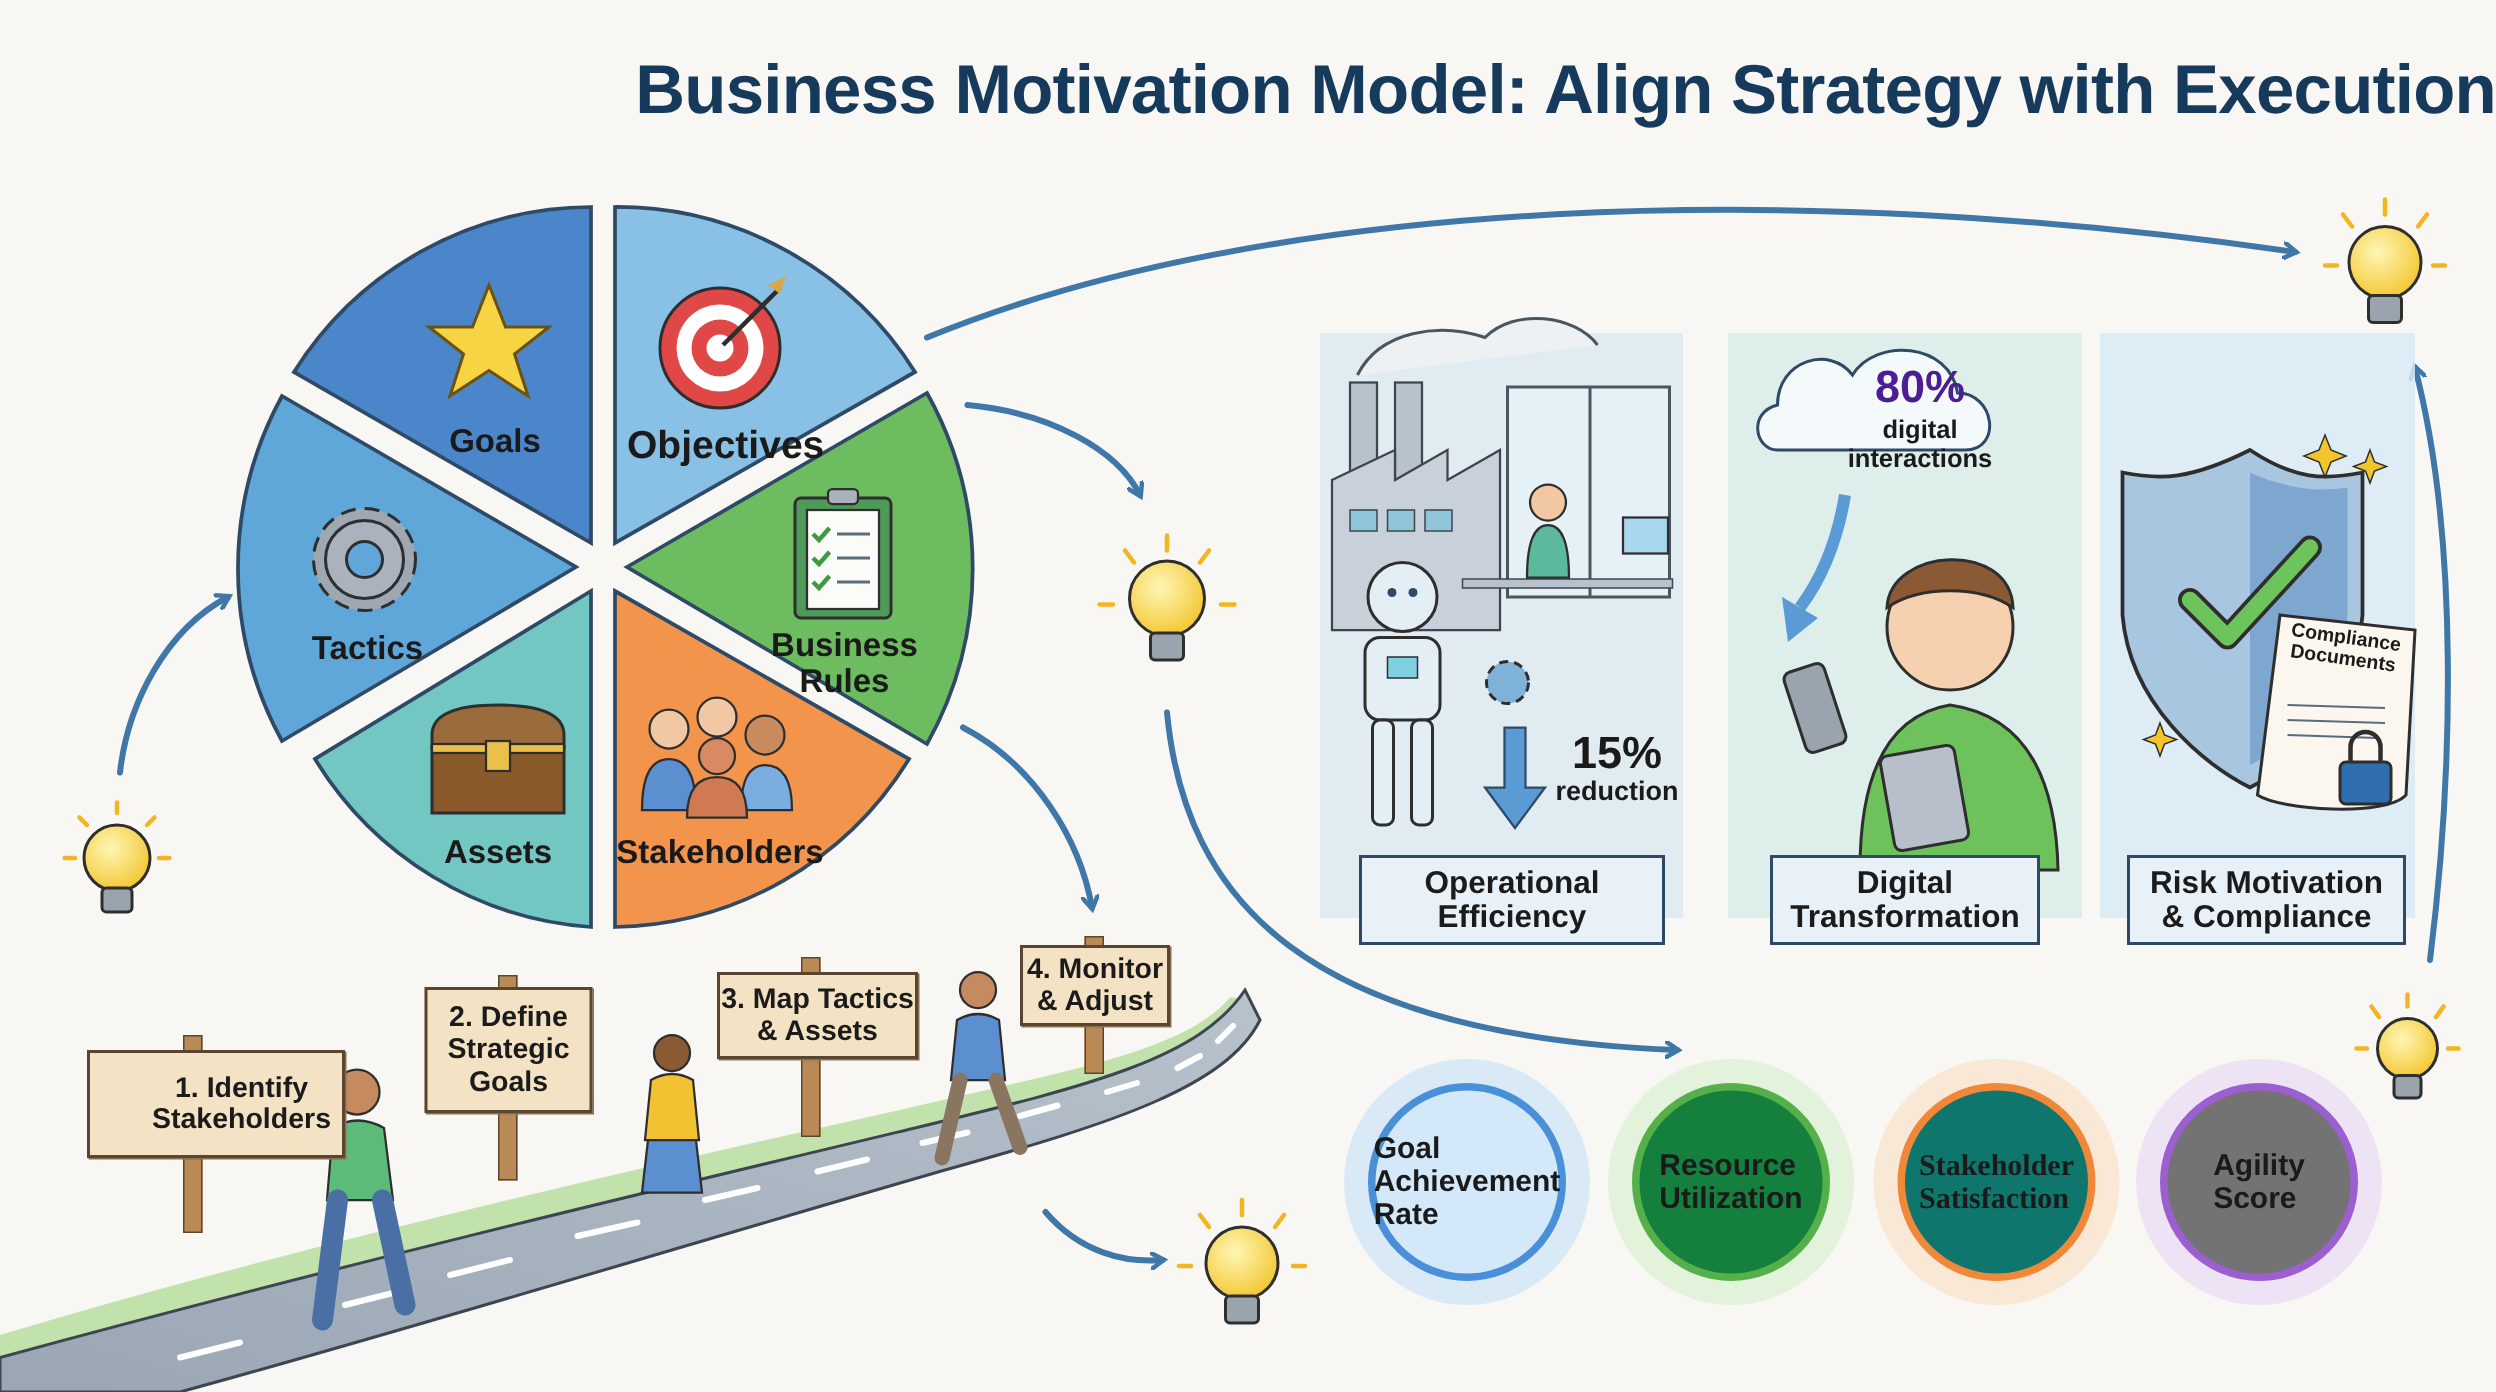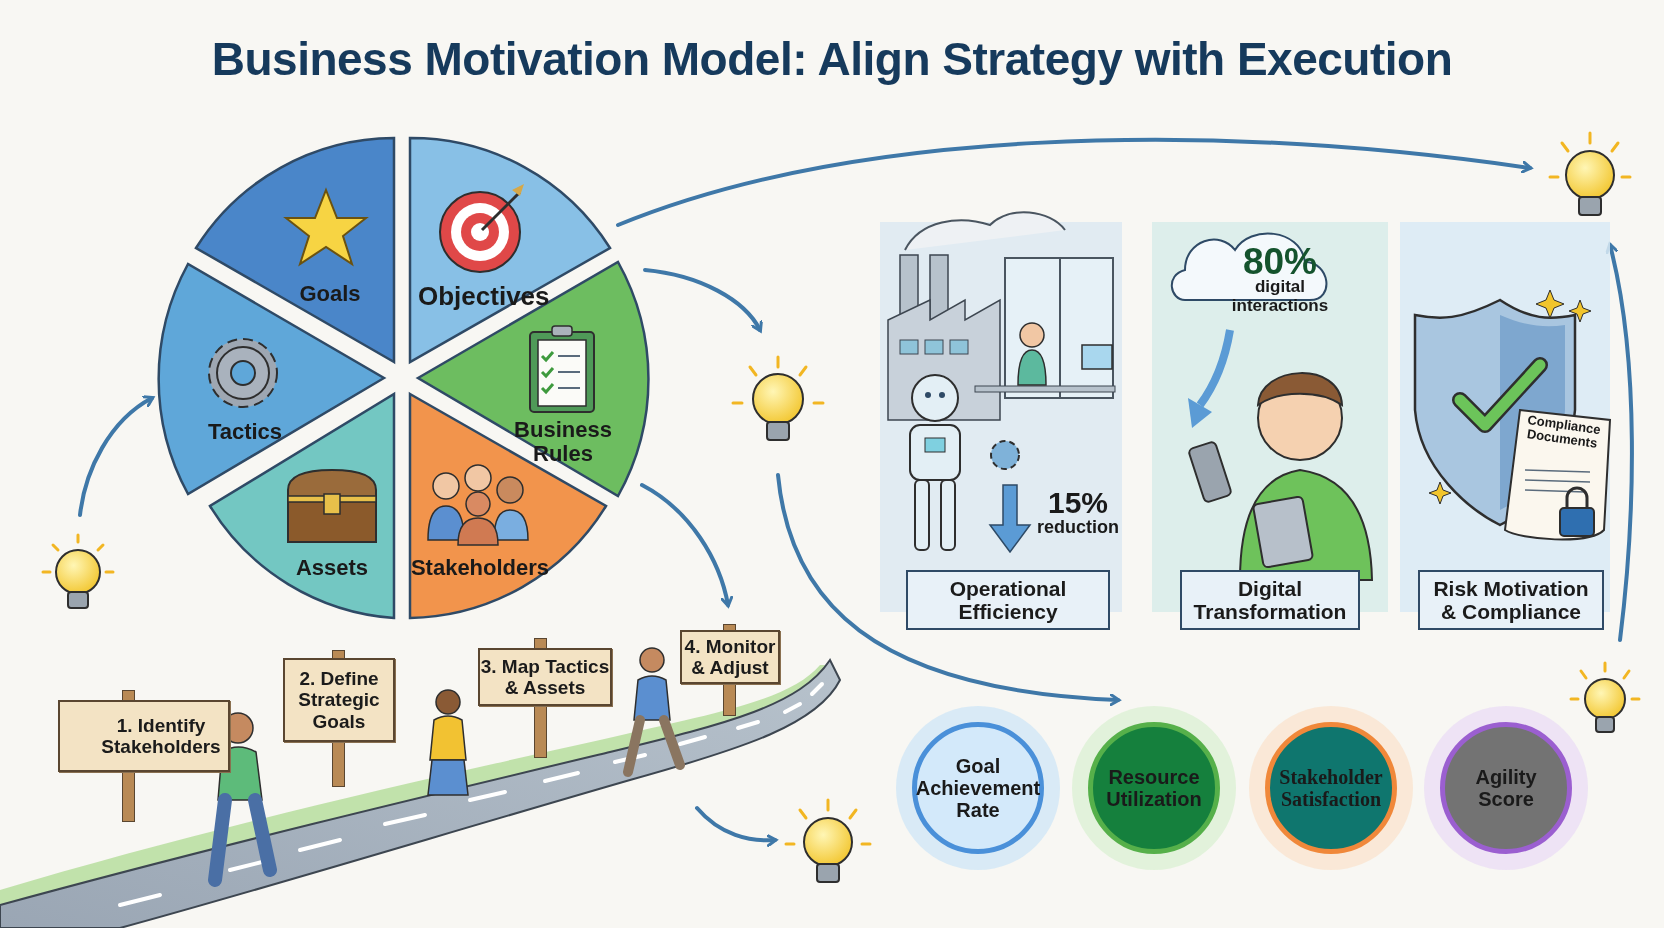--- a/index.html
+++ b/index.html
@@ -1,23 +1,23 @@
 <!DOCTYPE html>
 <html><head>
 <meta charset="utf-8">
 <style>
   html,body{margin:0;padding:0;}
   body{width:1664px;height:928px;background:#f8f7f3;position:relative;overflow:hidden;font-family:"Liberation Sans",sans-serif;}
   .abs{position:absolute;}
-  .title{left:0;top:32px;width:1664px;text-align:center;font-family:"Liberation Sans",sans-serif;font-weight:bold;font-size:46px;color:#163a5c;letter-spacing:-0.5px;}
+  .title{left:0;top:32px;width:1664px;text-align:right;font-family:"Liberation Sans",sans-serif;font-weight:bold;font-size:46px;color:#163a5c;letter-spacing:-0.5px;}
   .lbl{font-family:"Liberation Sans",sans-serif;font-weight:bold;color:#1a1a1a;text-align:center;line-height:1.1;}
   .sign{background:#f3e3c4;border:2px solid #5a4630;box-shadow:1px 1px 0 #8a7050;font-family:"Liberation Sans",sans-serif;font-weight:bold;font-size:19px;text-align:center;line-height:1.12;color:#1b1b1b;display:flex;align-items:center;justify-content:center;}
   .post{background:#b98a55;border:1.5px solid #5a4630;width:11px;}
   .banner{background:#e8f1f8;border:2px solid #2f4a66;font-family:"Liberation Sans",sans-serif;font-weight:bold;font-size:21px;line-height:1.1;text-align:center;color:#1b1b1b;display:flex;align-items:center;justify-content:center;}
-  .kpi{border-radius:50%;display:flex;align-items:center;justify-content:center;text-align:center;font-family:"Liberation Sans",sans-serif;font-weight:bold;font-size:20px;line-height:1.1;color:#1a1a1a;border:5px solid;box-sizing:border-box;}
+  .kpi{border-radius:50%;display:flex;align-items:center;justify-content:center;font-family:"Liberation Sans",sans-serif;font-weight:bold;font-size:20px;line-height:1.1;color:#1a1a1a;border:5px solid;box-sizing:border-box;}
 </style>
 </head>
 <body>
 
 <div class="abs title">Business Motivation Model: Align Strategy with Execution</div>
 
 <svg class="abs" style="left:0;top:0" width="1664" height="928">
   <defs>
     <marker id="ah" markerWidth="12" markerHeight="12" refX="8" refY="6" orient="auto" markerUnits="userSpaceOnUse">
       <path d="M1,1 L9,6 L1,11" fill="none" stroke="#3f78a8" stroke-width="3" stroke-linecap="round"></path>
@@ -294,21 +294,21 @@
 <div class="abs sign" style="left:680px;top:630px;width:96px;height:50px;">
   <div>
       <div>4. Monitor</div>
       <div>&amp; Adjust</div>
     </div>
 </div>
 
 <div class="abs lbl" style="left:1028px;top:486px;width:100px;font-size:30px;">15%</div>
 <div class="abs lbl" style="left:1028px;top:518px;width:100px;font-size:18px;">reduction</div>
 
-<div class="abs lbl" style="left:1200px;top:242px;width:160px;font-size:37px;color:#14532d;">80%</div>
+<div class="abs lbl" style="left:1200px;top:242px;width:160px;font-size:30px;color:#4c1d95;">80%</div>
 <div class="abs lbl" style="left:1200px;top:278px;width:160px;font-size:17px;">
   <div>digital</div>
   <div>interactions</div>
 </div>
 
 <div class="abs lbl" style="left:1518px;top:418px;width:90px;font-size:13px;transform:rotate(8deg);">
   <div>Compliance</div>
   <div>Documents</div>
 </div>
 

